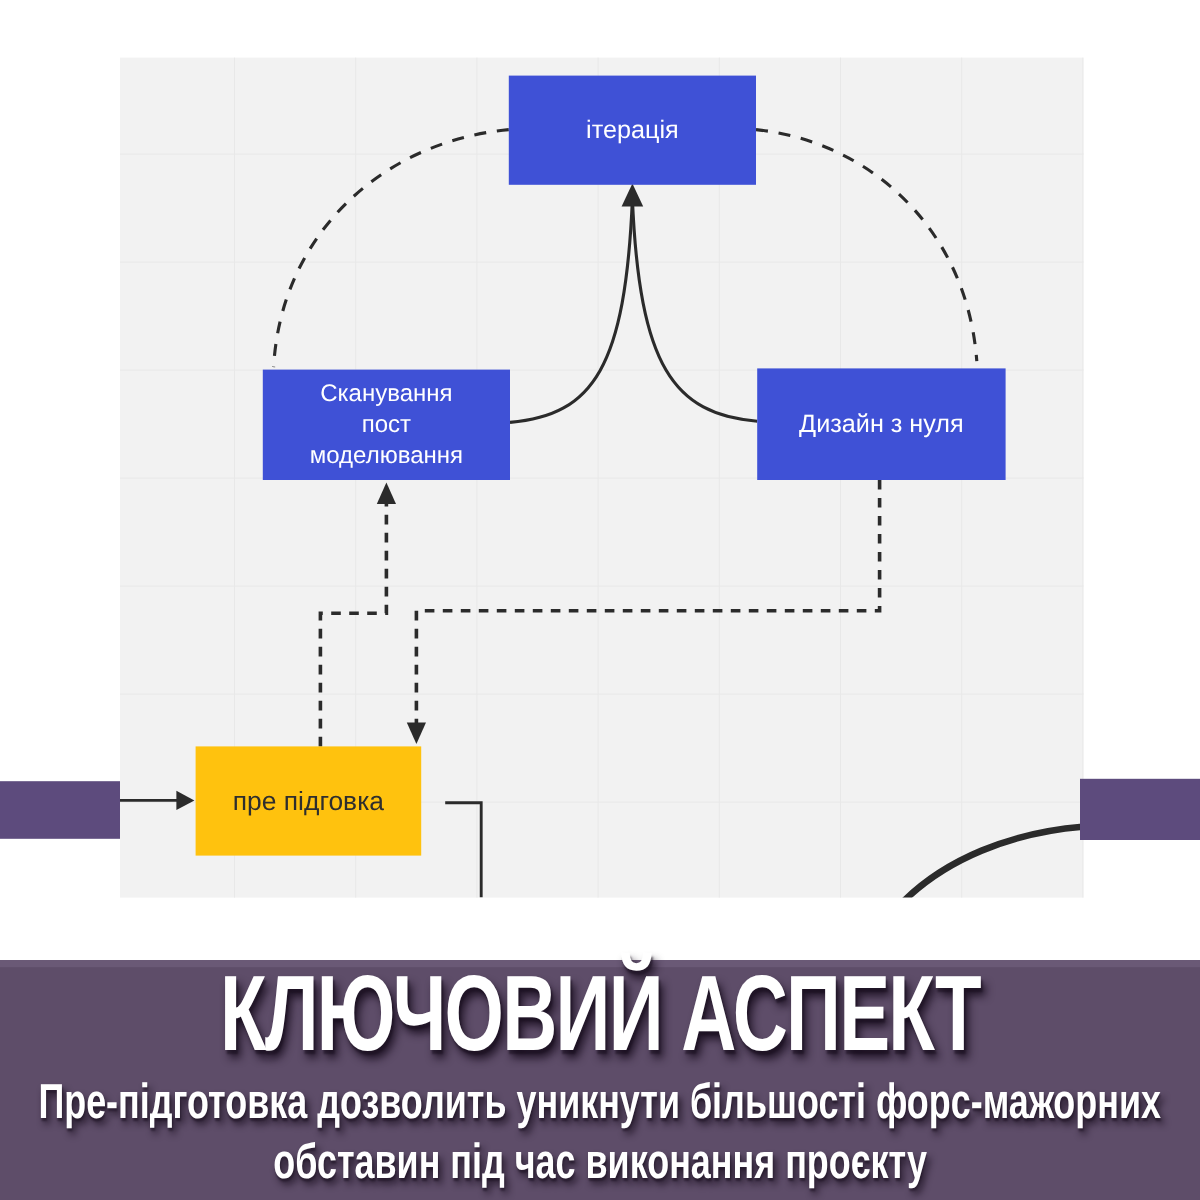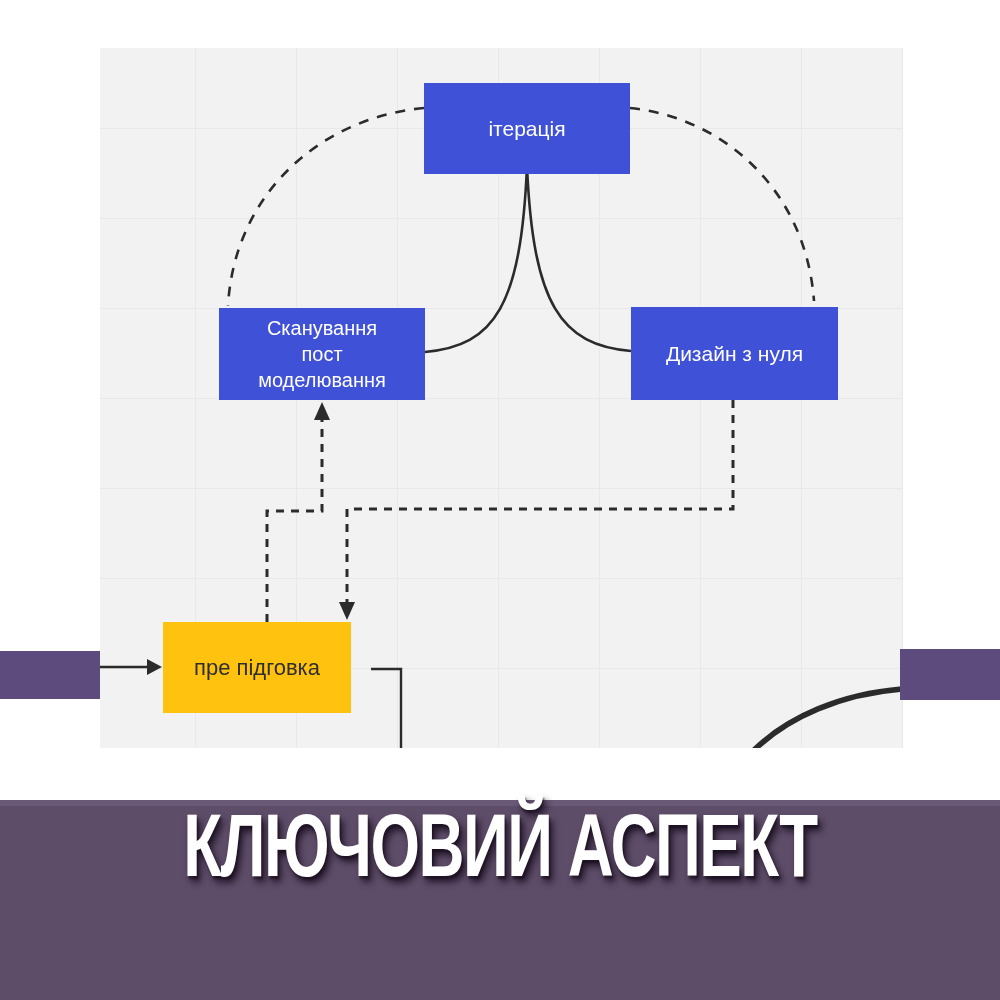--- a/index.html
+++ b/index.html
@@ -24,21 +24,21 @@
 
   
   .node{
     position:absolute;display:flex;align-items:center;justify-content:center;
     text-align:center;box-sizing:border-box;user-select:none;
   }
   .node.blue{background:#3f51d6;color:#ffffff;font-size:21px;font-weight:500;line-height:27px;}
   .node.yellow{background:#ffc20e;color:#2e2e2e;font-size:22px;font-weight:500;}
   .prelines{white-space:pre-line;}
 
-  #node-iteration{left:424px;top:63px;width:206px;height:91px;margin-top:20px;}
+  #node-iteration{left:424px;top:63px;width:206px;height:91px;}
   #node-scan{left:219px;top:308px;width:206px;height:92px;font-size:20px;line-height:26px;}
   #node-design{left:631px;top:307px;width:207px;height:93px;}
   #node-prep{left:163px;top:622px;width:188px;height:91px;}
 
   
   .side-bar{position:absolute;background:#5d4b7d;}
   .side-bar.left{left:0;top:651px;width:100px;height:48px;}
   .side-bar.right{left:900px;top:649px;width:100px;height:51px;}
 
   
@@ -114,14 +114,18 @@
   </div>
   <div class="node yellow" id="node-prep">
     <span>пре підговка</span>
   </div>
 
   <div class="side-bar left"></div>
   <div class="side-bar right"></div>
 
   <div class="banner"></div>
   <div class="banner-title">КЛЮЧОВИЙ АСПЕКТ</div>
+  <div class="banner-sub">
+    <div class="line">Пре-підготовка дозволить уникнути більшості форс-мажорних</div>
+    <div class="line">обставин під час виконання проєкту</div>
+  </div>
 
 </div>
 
 </body></html>

